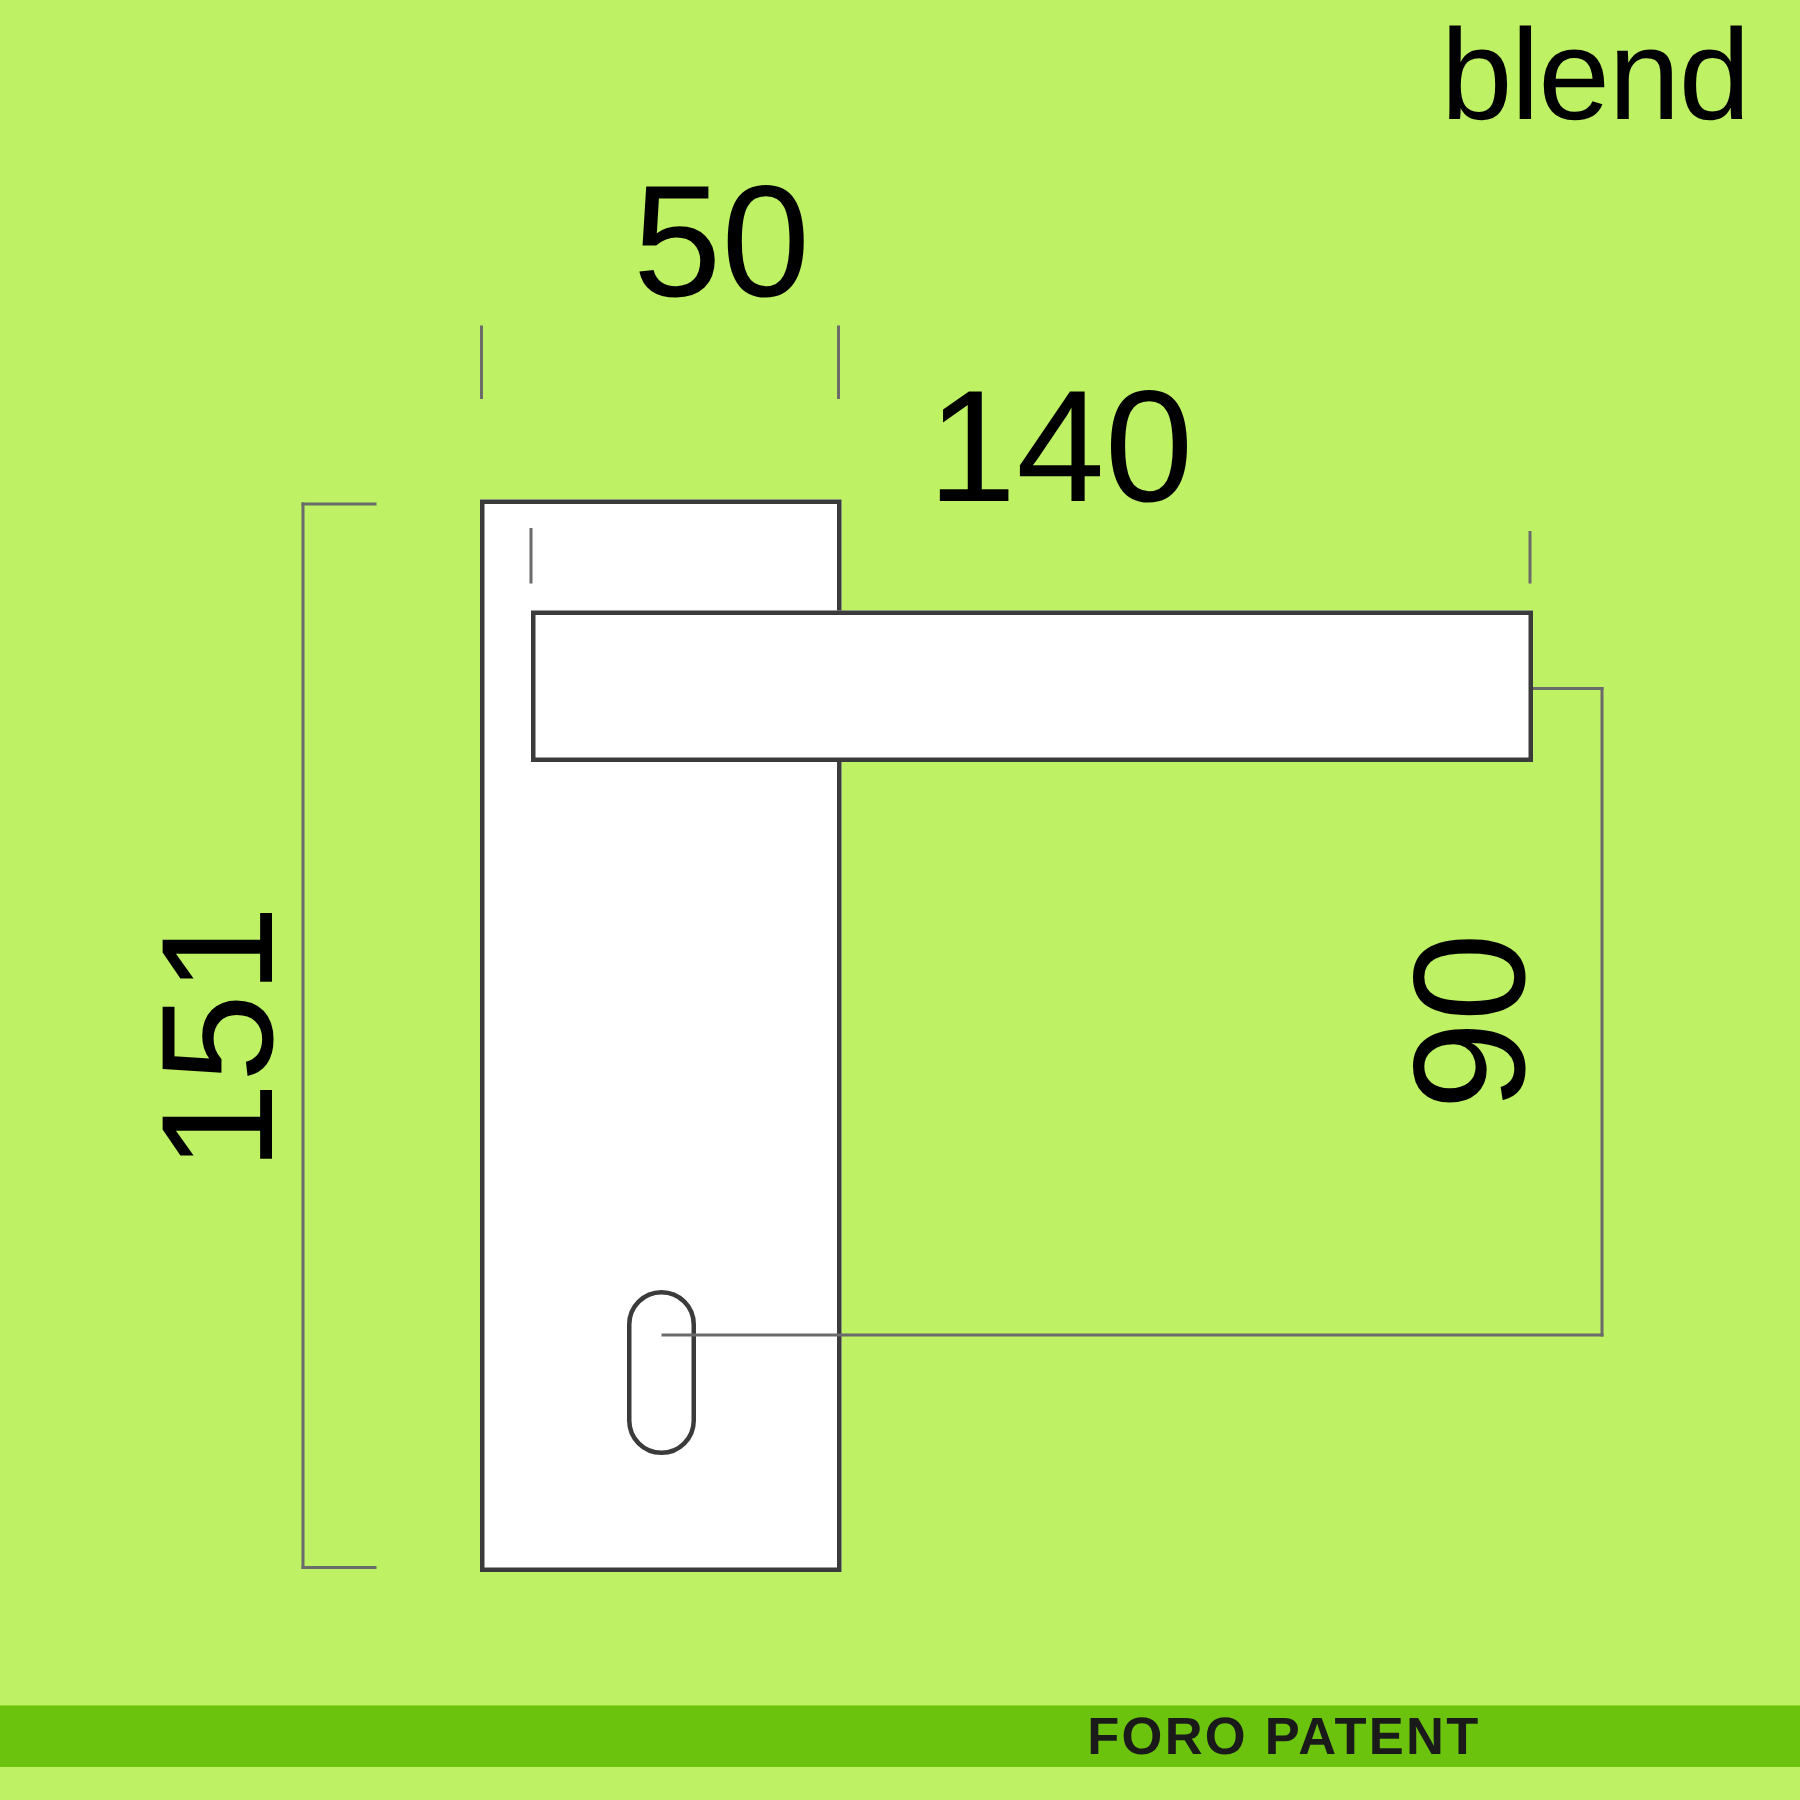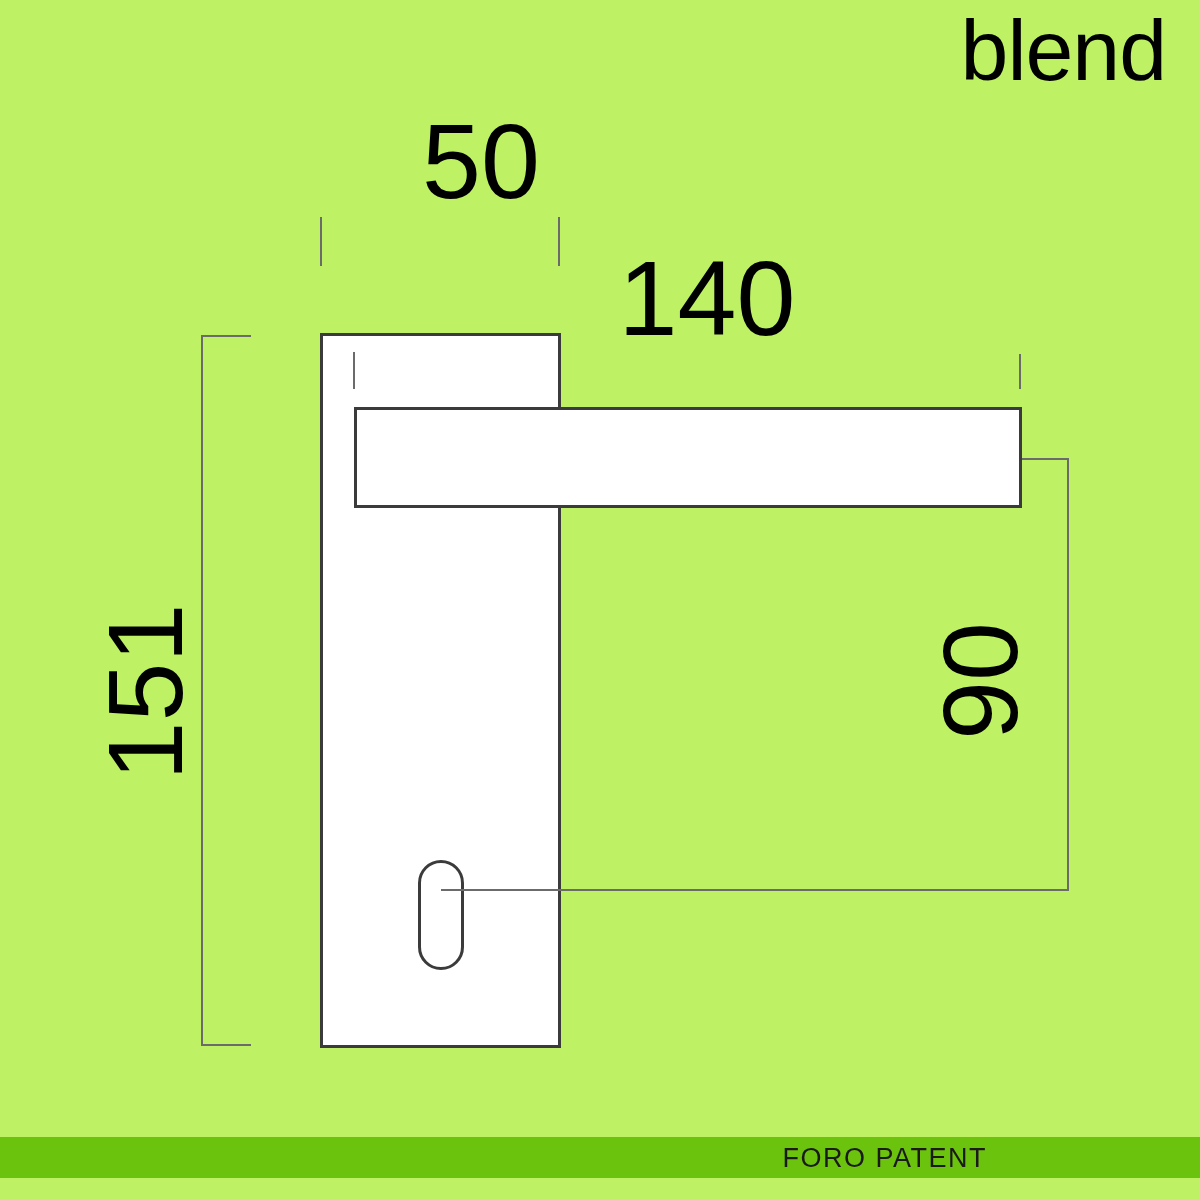--- a/index.html
+++ b/index.html
@@ -65,22 +65,22 @@
     position:absolute;
     left:0;top:1137px;
     width:1200px;height:41px;
     background:var(--accent);
     z-index:5;
   }
   .footer-label{
     position:absolute;
     right:213px;top:50%;
     transform:translateY(-50%);
-    font-size:27px;
-    font-weight:400;
+    font-size:35px;
+    font-weight:700;
     letter-spacing:1.5px;
     color:var(--footer-text);
     white-space:nowrap;
   }
 </style>
 </head>
 <body>
 
 <div class="page">
 

